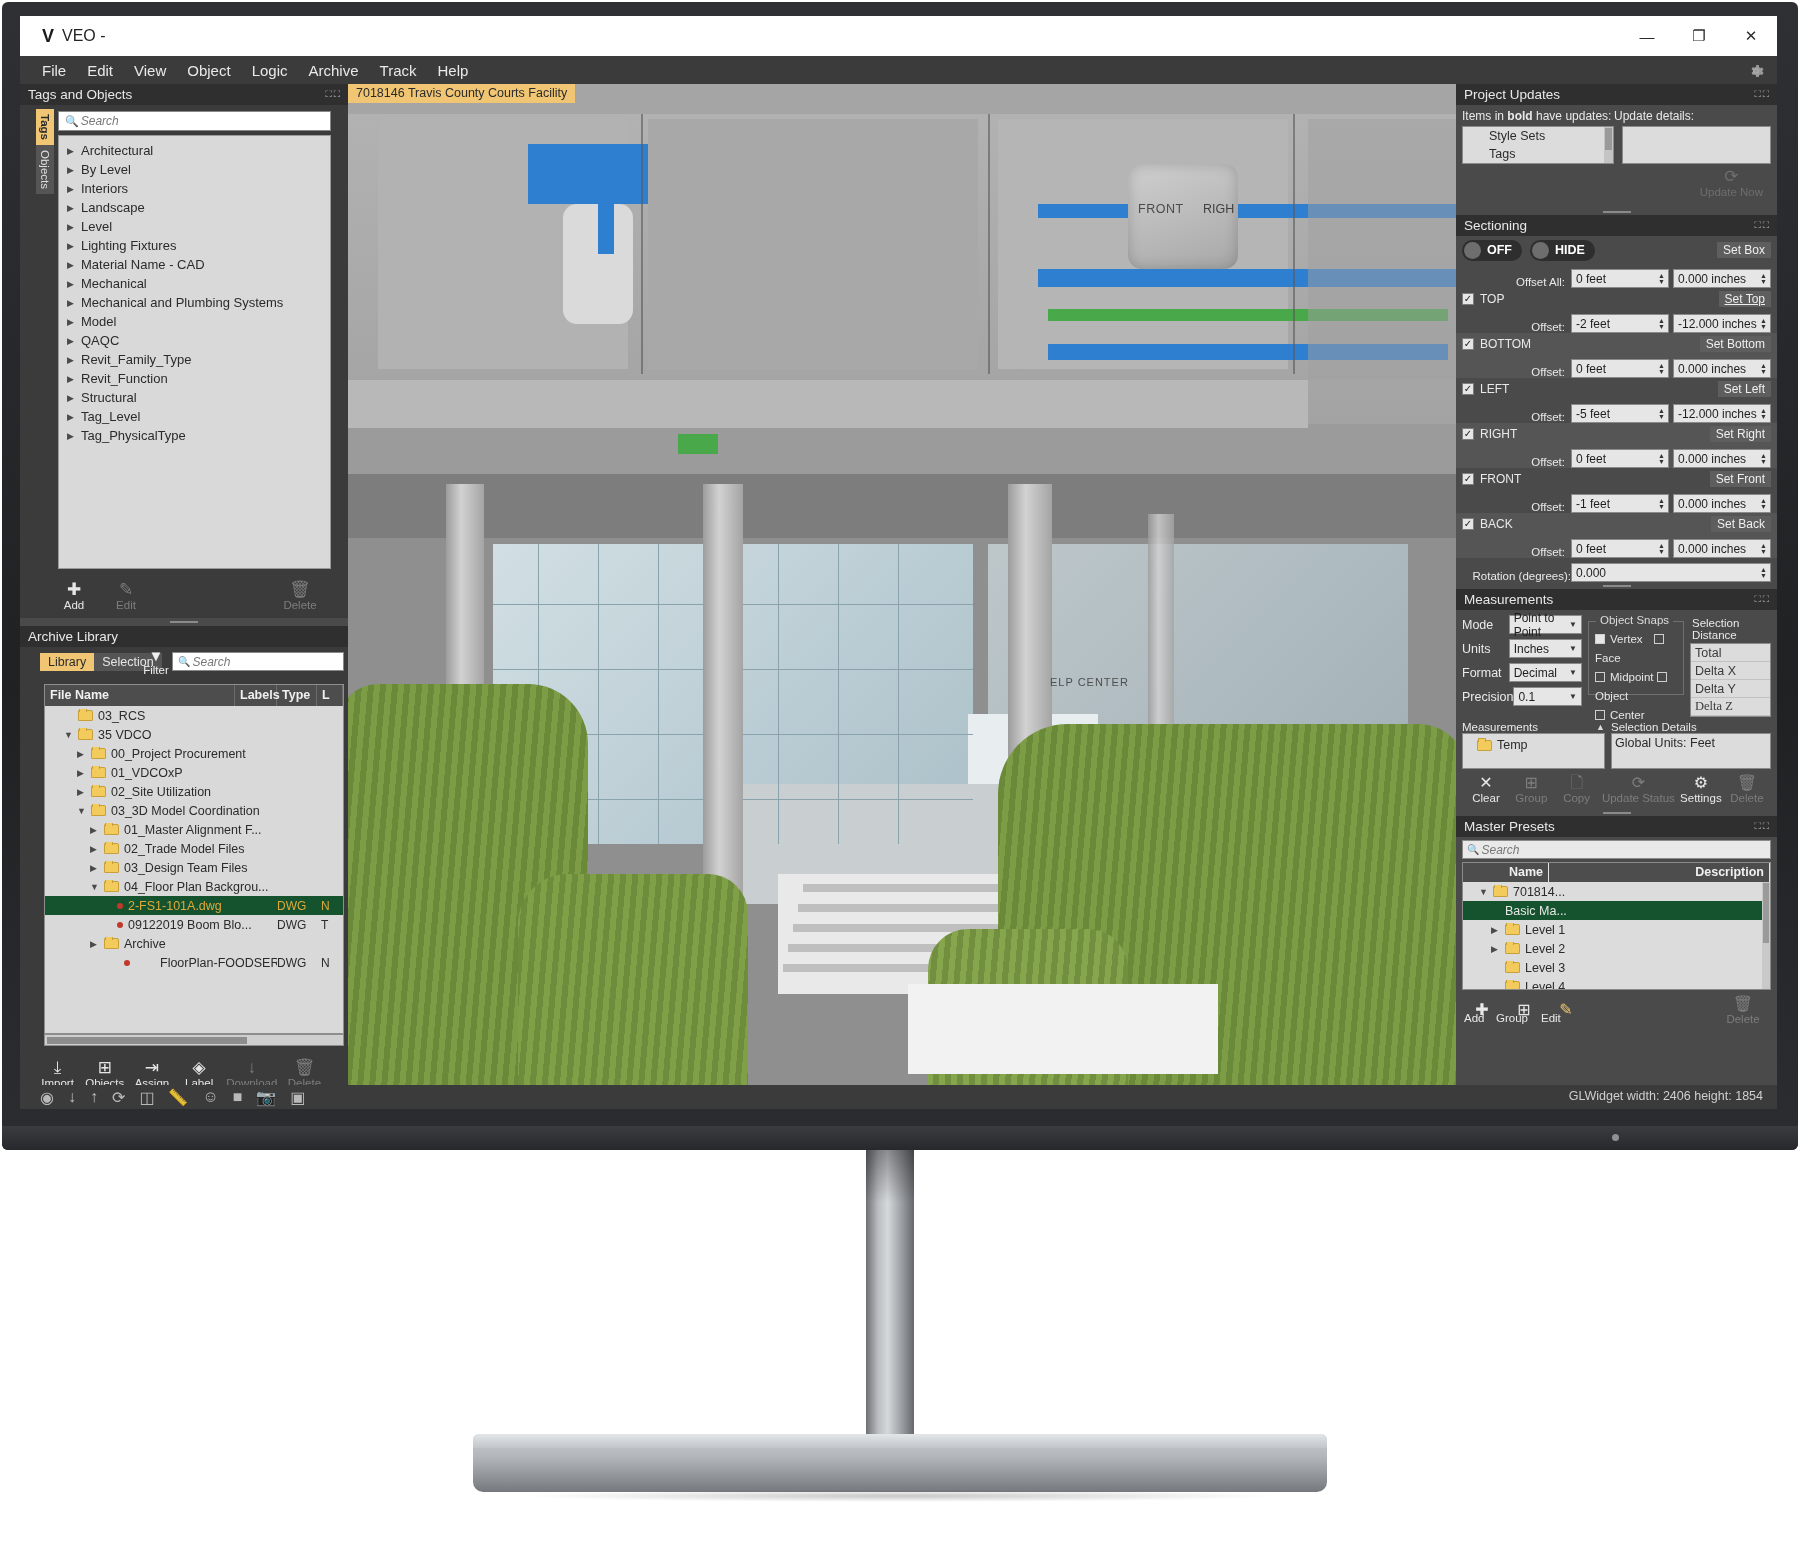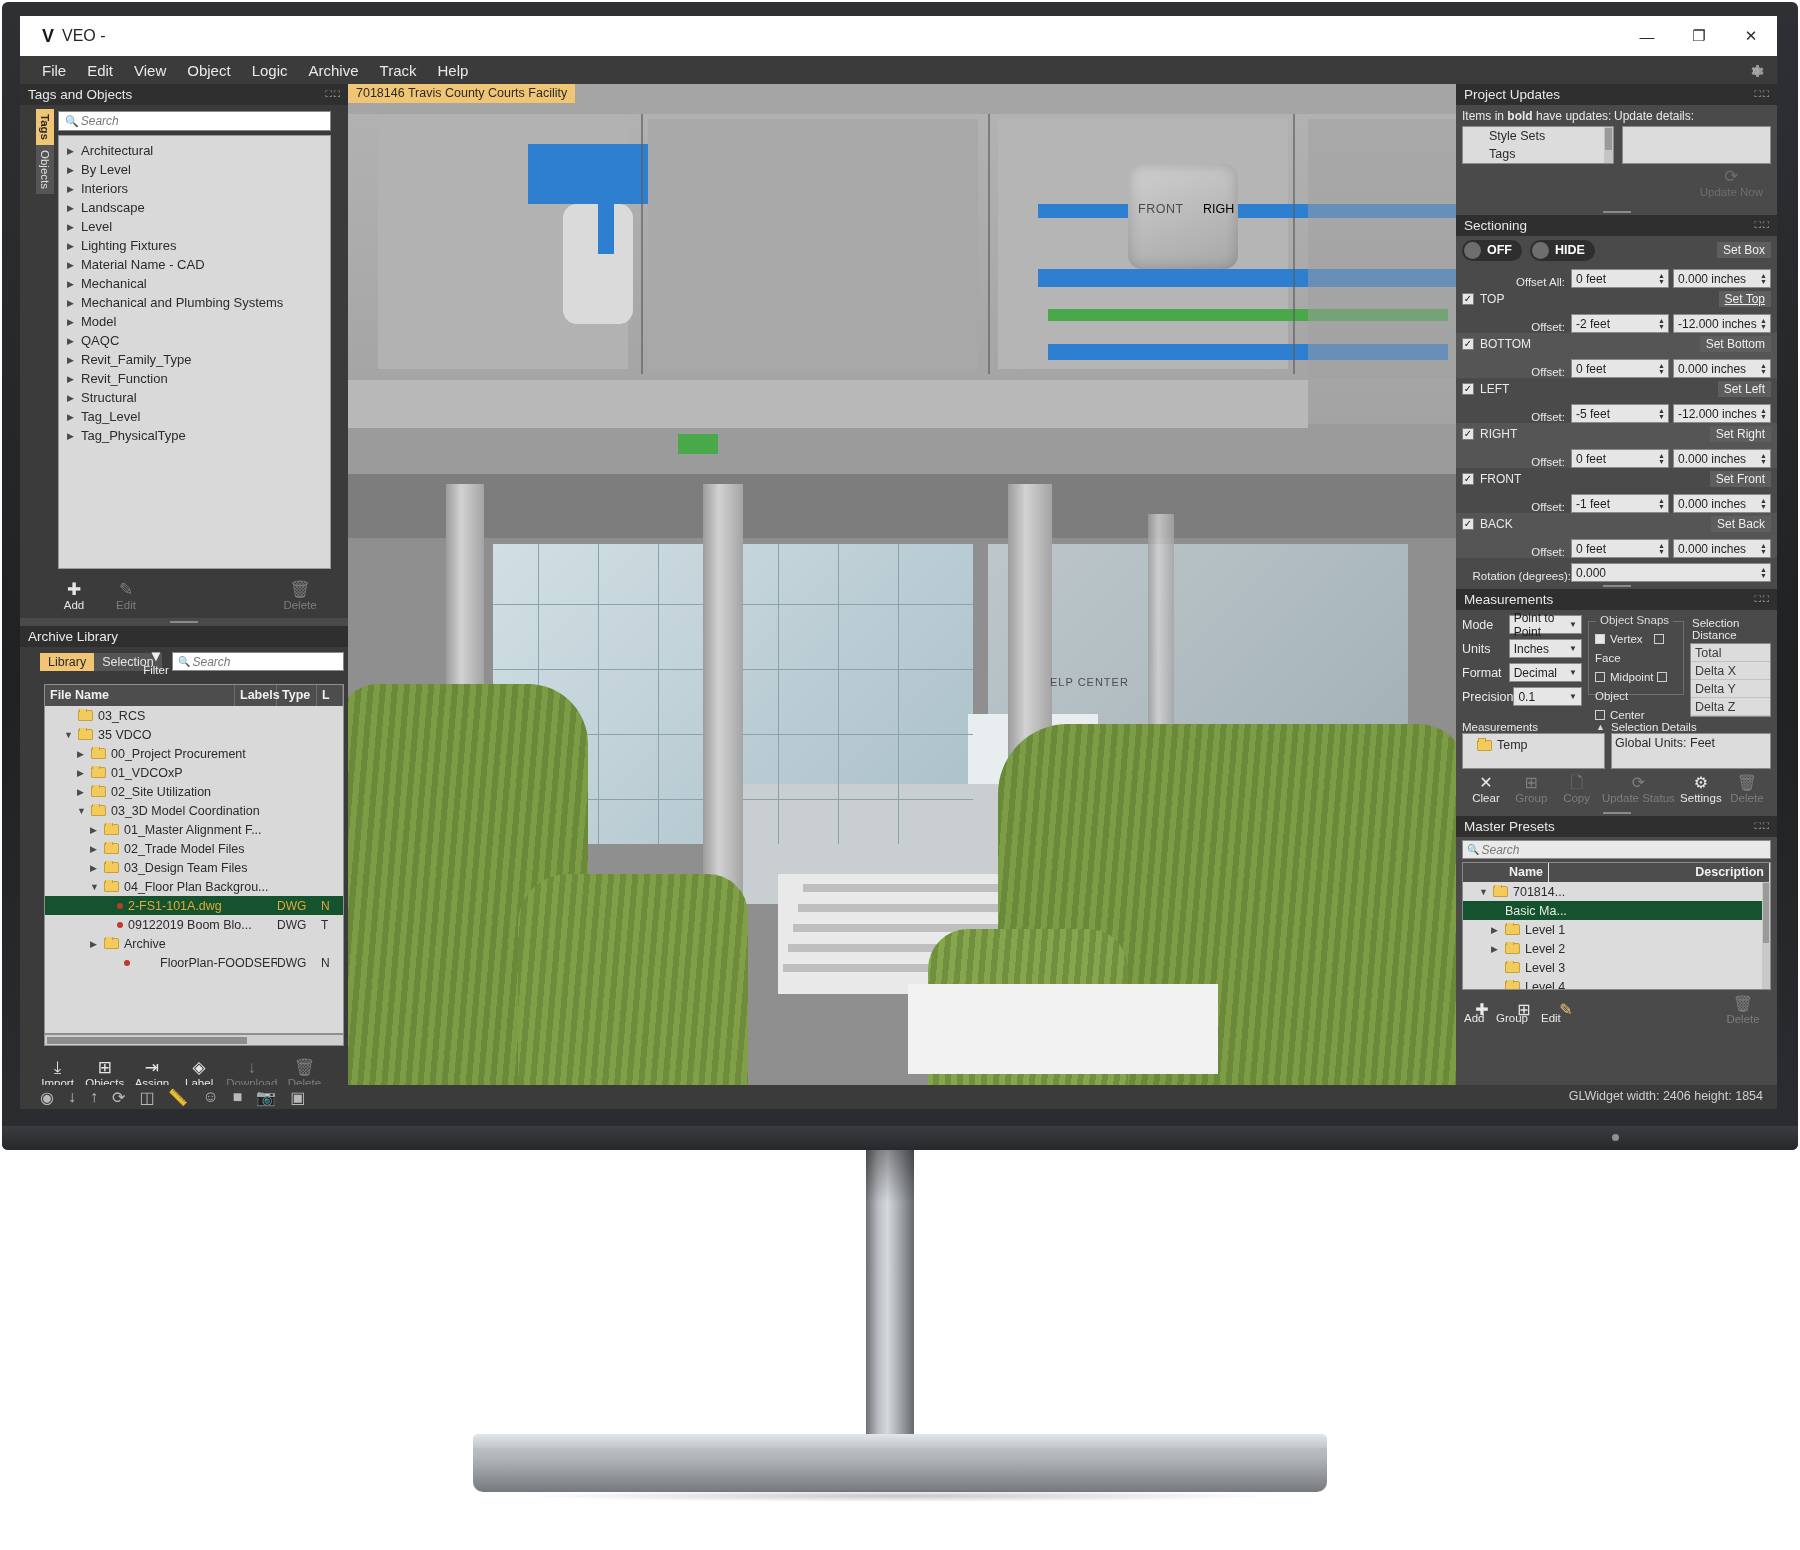--- a/index.html
+++ b/index.html
@@ -522,21 +522,21 @@
           <div class="beam" style="left:330px;top:350px;width:40px;height:20px;background:#49a84a"></div>
 
           <div class="beam" style="left:690px;top:120px;width:420px;height:14px;background:#2f7fd0"></div>
           <div class="beam" style="left:690px;top:185px;width:420px;height:18px;background:#2f7fd0"></div>
           <div class="beam" style="left:700px;top:225px;width:400px;height:12px;background:#49a84a"></div>
           <div class="beam" style="left:700px;top:260px;width:400px;height:16px;background:#2f7fd0"></div>
           <div class="beam" style="left:960px;top:35px;width:148px;height:260px;background:#9f9f9f;opacity:.5"></div>
 
           <div style="position:absolute;left:780px;top:80px;width:110px;height:105px;border-radius:14px;background:linear-gradient(160deg,#cfcfcf,#a7a7a7);box-shadow:inset 0 0 14px rgba(0,0,0,.2)"></div>
           <div style="position:absolute;left:790px;top:118px;font-size:12.5px;color:#4b4b4b;letter-spacing:.5px">FRONT</div>
-          <div style="position:absolute;left:855px;top:118px;font-size:12.5px;color:#000000">RIGH</div>
+          <div style="position:absolute;left:855px;top:118px;font-size:12.5px;color:#404040">RIGH</div>
 
           <div class="line" style="left:0;top:35px;width:1108px;height:1;opacity:.5"></div>
           <div class="line" style="left:293px;top:30px;width:2px;height:260px;opacity:.6"></div>
           <div class="line" style="left:640px;top:30px;width:2px;height:260px;opacity:.6"></div>
           <div class="line" style="left:945px;top:30px;width:2px;height:260px;opacity:.6"></div>
 
           <div class="slab" style="left:0;top:454px;width:1108px;height:547px;background:#8f8f8f"></div>
           <div class="glass" style="left:145px;top:460px;width:480px;height:300px"></div>
           <div class="glass" style="left:640px;top:460px;width:420px;height:240px;opacity:.7"></div>
           <div class="white" style="left:380px;top:700px;width:430px;height:120px;background:#c9cfd1"></div>
@@ -818,21 +818,21 @@
                   </div>
                   <div class="dtr">
                     <span style="width: 50px;">Delta X</span>
                     <span style="flex: 1 1 0%;"></span>
                   </div>
                   <div class="dtr">
                     <span style="width: 50px;">Delta Y</span>
                     <span style="flex: 1 1 0%;"></span>
                   </div>
                   <div class="dtr">
-                    <span style="width: 50px;">Delta Z</span>
+                    <span style="width: 50px; font-family: Liberation Serif, serif;">Delta Z</span>
                     <span style="flex: 1 1 0%;"></span>
                   </div>
                 </div>
             </div>
           </div>
 
           <div style="display:flex;padding:4px 6px 0 6px;gap:6px;">
             <div style="width:143px">
               <div style="display:flex;align-items:center;background:#4a4a4a">
                 <span class="lbl sm">Measurements</span>

